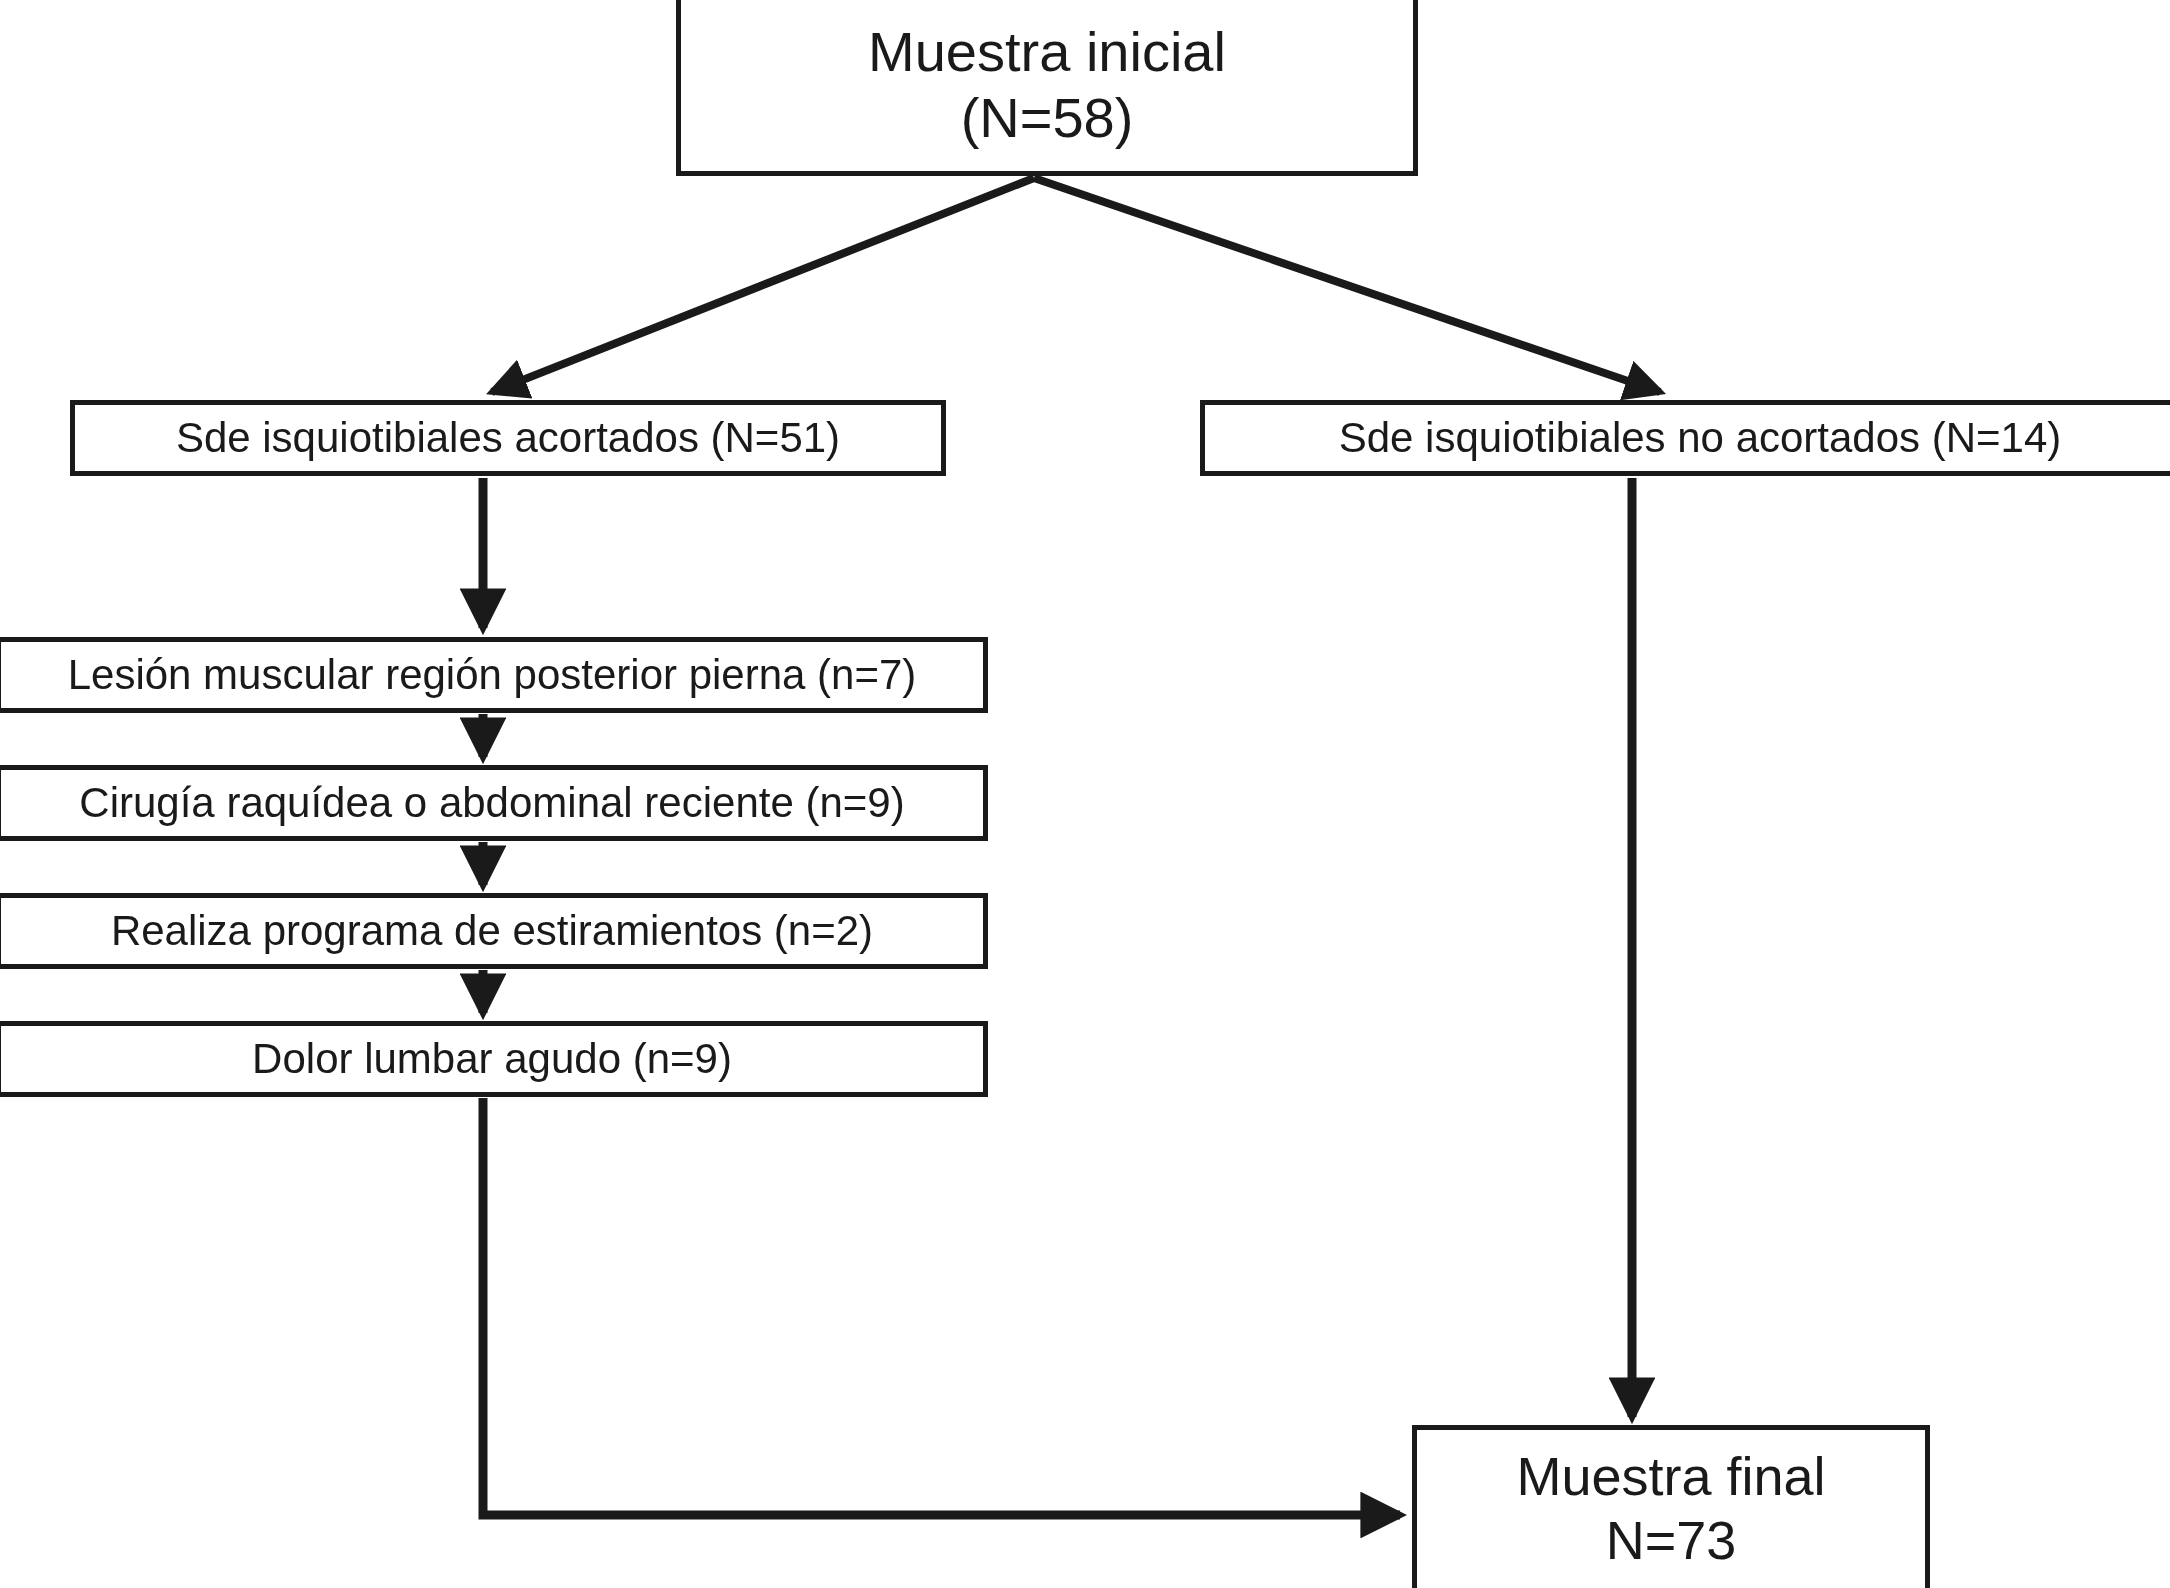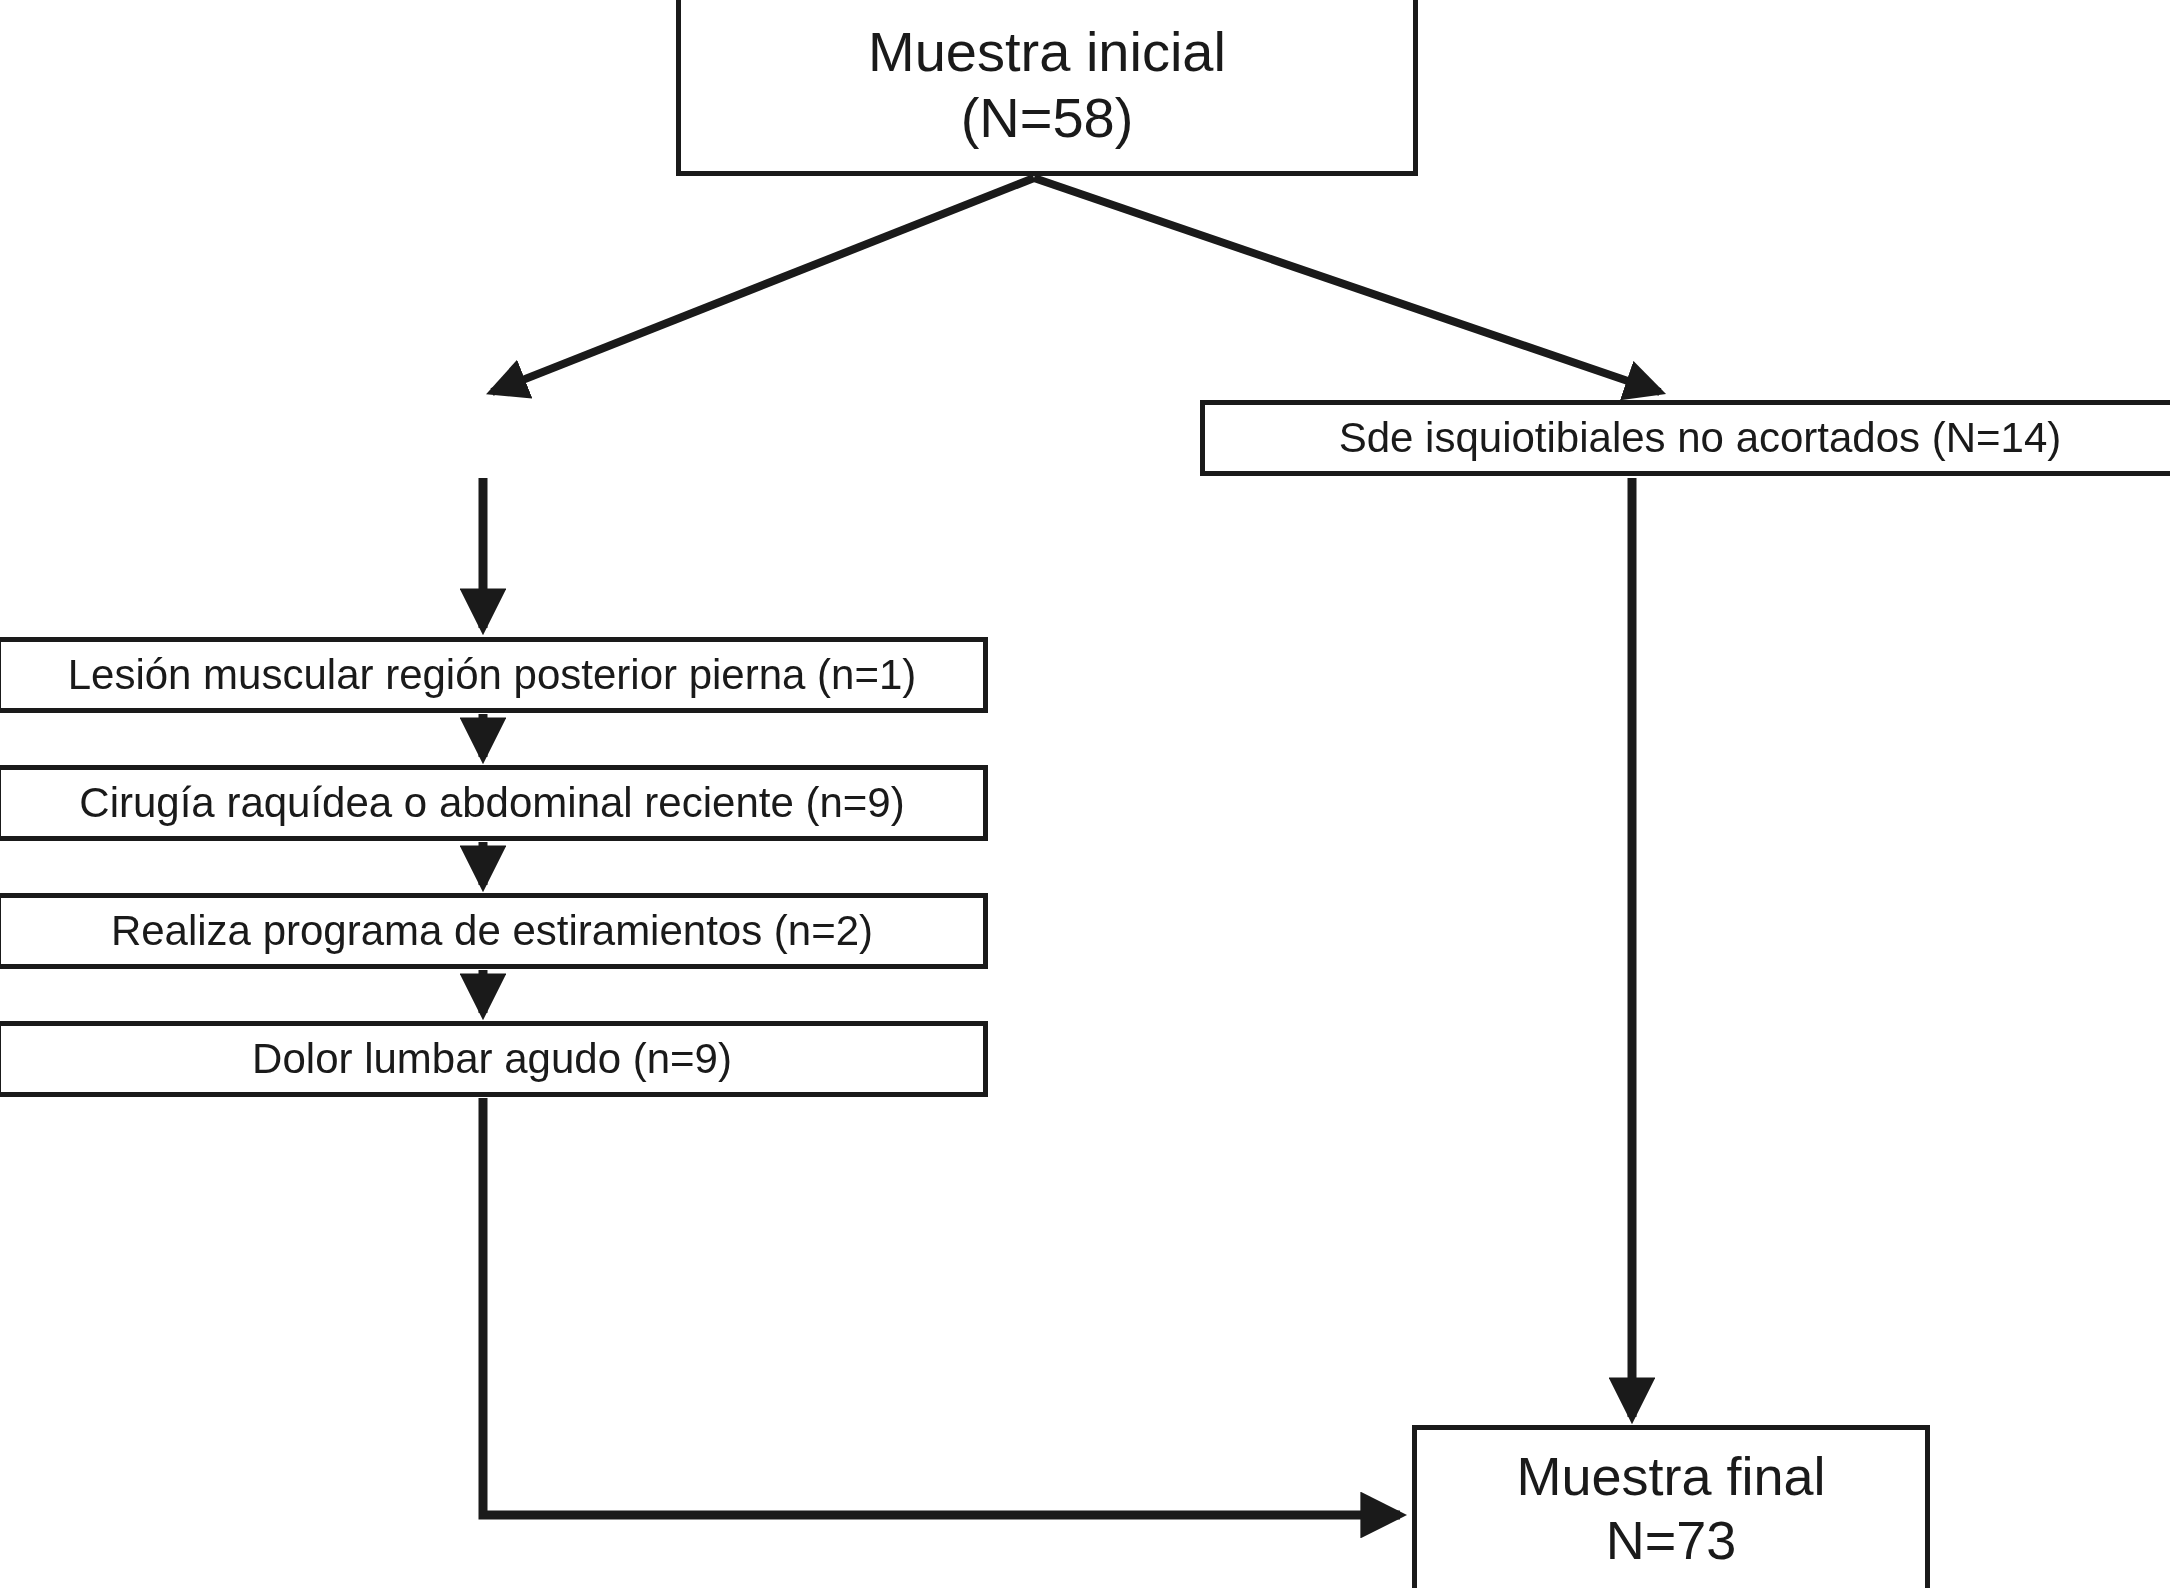--- a/index.html
+++ b/index.html
@@ -115,27 +115,30 @@
     <path d="M483,1098 L483,1515 L1400,1515" fill="none" stroke="#1a1a1a" stroke-width="9" marker-end="url(#arrowhead)"></path>
 
     <line x1="1632" y1="478" x2="1632" y2="1417" stroke="#1a1a1a" stroke-width="9" marker-end="url(#arrowhead)"></line>
   </svg>
 
   <div class="node" id="node-initial">
     <span class="label">Muestra inicial
 (N=58)</span>
   </div>
 
+  <div class="node" id="node-shortened">
+    <span class="label">Sde isquiotibiales acortados (N=51)</span>
+  </div>
 
   <div class="node" id="node-not-shortened">
     <span class="label">Sde isquiotibiales no acortados (N=14)</span>
   </div>
 
   <div class="node" id="node-excl-1">
-    <span class="label">Lesión muscular región posterior pierna (n=1)</span>
+    <span class="label">Lesión muscular región posterior pierna (n=7)</span>
   </div>
 
   <div class="node" id="node-excl-2">
     <span class="label">Cirugía raquídea o abdominal reciente (n=9)</span>
   </div>
 
   <div class="node" id="node-excl-3">
     <span class="label">Realiza programa de estiramientos (n=2)</span>
   </div>
 

